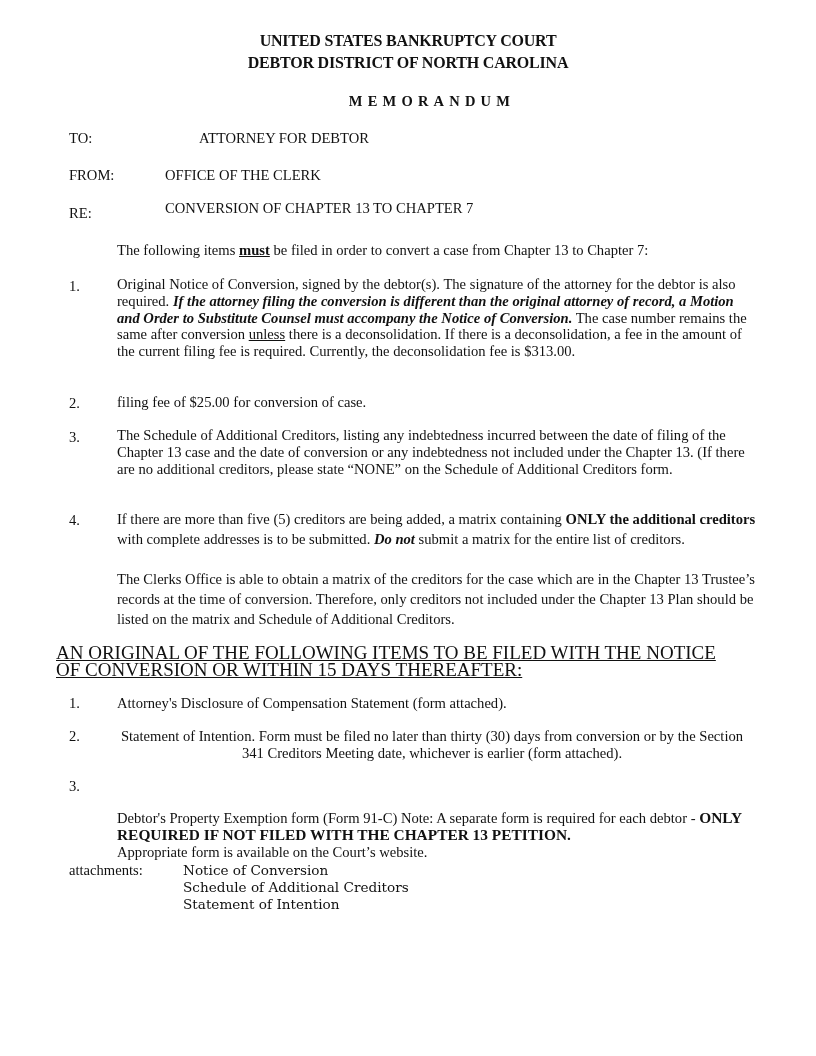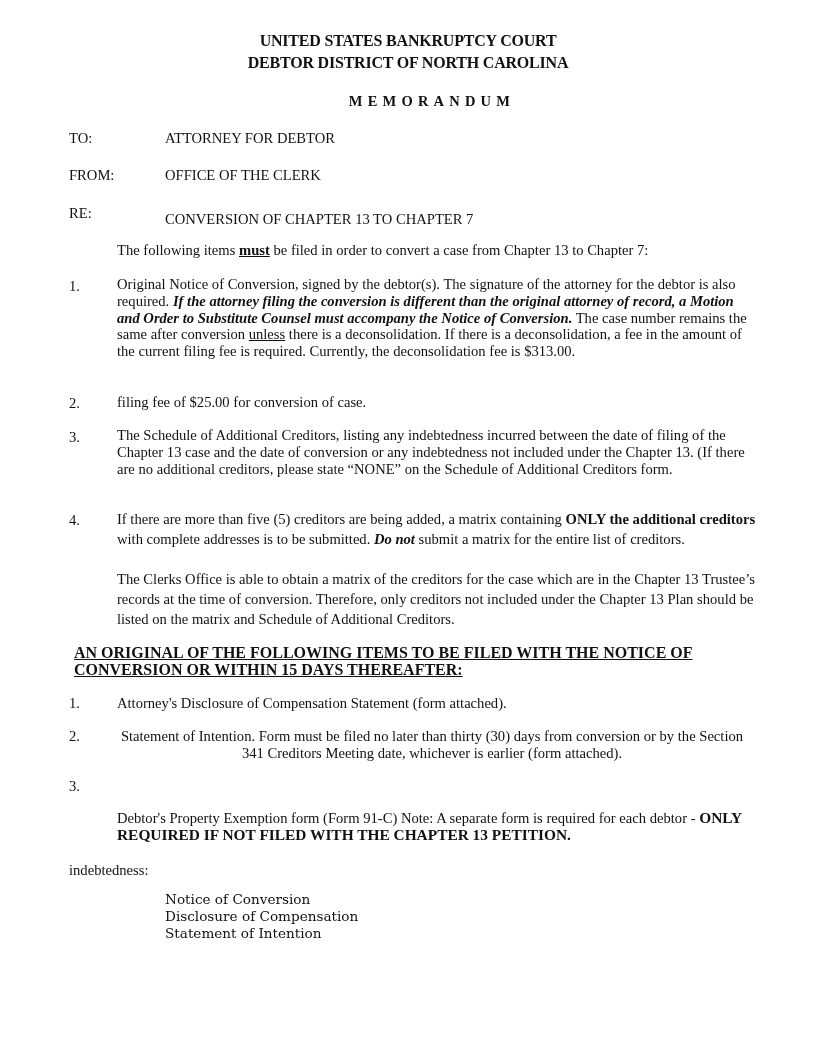--- a/index.html
+++ b/index.html
@@ -12,39 +12,39 @@
     .center { left: 0; width: 816px; text-align: center; }
     .h1 { font-weight: bold; font-size: 16px; line-height: 22px; letter-spacing: -0.2px; }
     .memo { font-weight: bold; font-size: 14.5px; letter-spacing: 5.2px; padding-left: 24px; }
     .lbl { left: 69px; }
     .val { left: 165px; }
     .num { left: 69px; }
     .para { left: 117px; width: 640px; }
     .b { font-weight: bold; }
     .u { text-decoration: underline; }
     .bi { font-weight: bold; font-style: italic; }
-    .section-h { left: 74px; width: 680px; font-weight: bold; text-decoration: underline; font-size: 16px; line-height: 17px; }
+    .section-h { left: 56px; width: 680px; font-weight: normal; text-decoration: underline; font-size: 19px; line-height: 17px; }
     .loose { line-height: 20px; }
     .attach { font-family: "DejaVu Serif", serif; font-size: 13.6px; line-height: 17px; }
   </style>
 </head>
 <body>
 
 <div>
 
   <div class="abs center h1" style="top:30px;">UNITED STATES BANKRUPTCY COURT</div>
   <div class="abs center h1" style="top:52px;">DEBTOR DISTRICT OF NORTH CAROLINA</div>
   <div class="abs center memo" style="top:93px;">MEMORANDUM</div>
 
   <div class="abs lbl" style="top:130px;">TO:</div>
-  <div class="abs val" style="top:130px;">ATTORNEY FOR DEBTOR</div>
+  <div class="abs val" style="top:130px;margin-left:34px;">ATTORNEY FOR DEBTOR</div>
   <div class="abs lbl" style="top:167px;">FROM:</div>
   <div class="abs val" style="top:167px;">OFFICE OF THE CLERK</div>
   <div class="abs lbl" style="top:205px;">RE:</div>
-  <div class="abs val" style="top:211px;text-align:center;">CONVERSION OF CHAPTER 13 TO CHAPTER 7</div>
+  <div class="abs val" style="top:200px;text-align:center;">CONVERSION OF CHAPTER 13 TO CHAPTER 7</div>
 
   <div class="abs para" style="top:242px; width:660px;"><span>The following items </span><span class="b u">must</span><span> be filed in order to convert a case from Chapter 13 to Chapter 7:</span></div>
 
   <div class="abs num" style="top:278px;">1.</div>
   <div class="abs para" style="top:276px;"><span>Original Notice of Conversion, signed by the debtor(s). The signature of the attorney for the debtor is also required.  </span><span class="bi">If the attorney filing the conversion is different than the original attorney of record, a Motion and Order to Substitute Counsel must accompany the Notice of Conversion.</span><span>  The case number remains the same after conversion </span><span class="u">unless</span><span> there is a deconsolidation.  If there is a deconsolidation, a fee in the amount of the current filing fee is required.  Currently, the deconsolidation fee is $313.00.</span></div>
 
   <div class="abs num" style="top:395px;">2.</div>
   <div class="abs para" style="top:394px;">filing fee of $25.00 for conversion of case.</div>
 
   <div class="abs num" style="top:429px;">3.</div>
@@ -56,22 +56,22 @@
 
   <div class="abs section-h" style="top:644px;">AN ORIGINAL OF THE FOLLOWING ITEMS TO BE FILED WITH THE NOTICE OF CONVERSION OR WITHIN 15 DAYS THEREAFTER:</div>
 
   <div class="abs num" style="top:695px;">1.</div>
   <div class="abs para" style="top:695px;">Attorney's Disclosure of Compensation Statement (form attached).</div>
 
   <div class="abs num" style="top:728px;">2.</div>
   <div class="abs para" style="top:728px; width:630px;text-align:center;">Statement of Intention.  Form must be filed no later than thirty (30) days from conversion or by the Section 341 Creditors Meeting date, whichever is earlier (form attached).</div>
 
   <div class="abs num" style="top:778px;">3.</div>
-  <div class="abs para" style="top:778px; width:630px;margin-top:32px;"><span>Debtor's Property Exemption form (Form 91-C)  Note:  A separate form is required for each debtor - </span><span class="b" style="font-size:15.4px;">ONLY REQUIRED IF NOT FILED WITH THE CHAPTER 13 PETITION.</span><br></div>
+  <div class="abs para" style="top:778px; width:630px;margin-top:32px;"><span>Debtor's Property Exemption form (Form 91-C)  Note:  A separate form is required for each debtor - </span><span class="b" style="font-size:15.4px;">ONLY REQUIRED IF NOT FILED WITH THE CHAPTER 13 PETITION.</span><br><span>Appropriate form is available on the Court’s website.</span></div>
 
-  <div class="abs lbl" style="top:862px;">indebtedness:</div>
-  <div class="abs attach" style="left:165px; top:862px;margin-top:29px;">
+  <div class="abs lbl" style="top:862px;">attachments:</div>
+  <div class="abs attach" style="left:183px; top:862px;">
     <div>Notice of Conversion</div>
-    <div>Disclosure of Compensation</div>
+    <div>Schedule of Additional Creditors</div>
     <div>Statement of Intention</div>
   </div>
 
 </div>
 
 </body></html>

